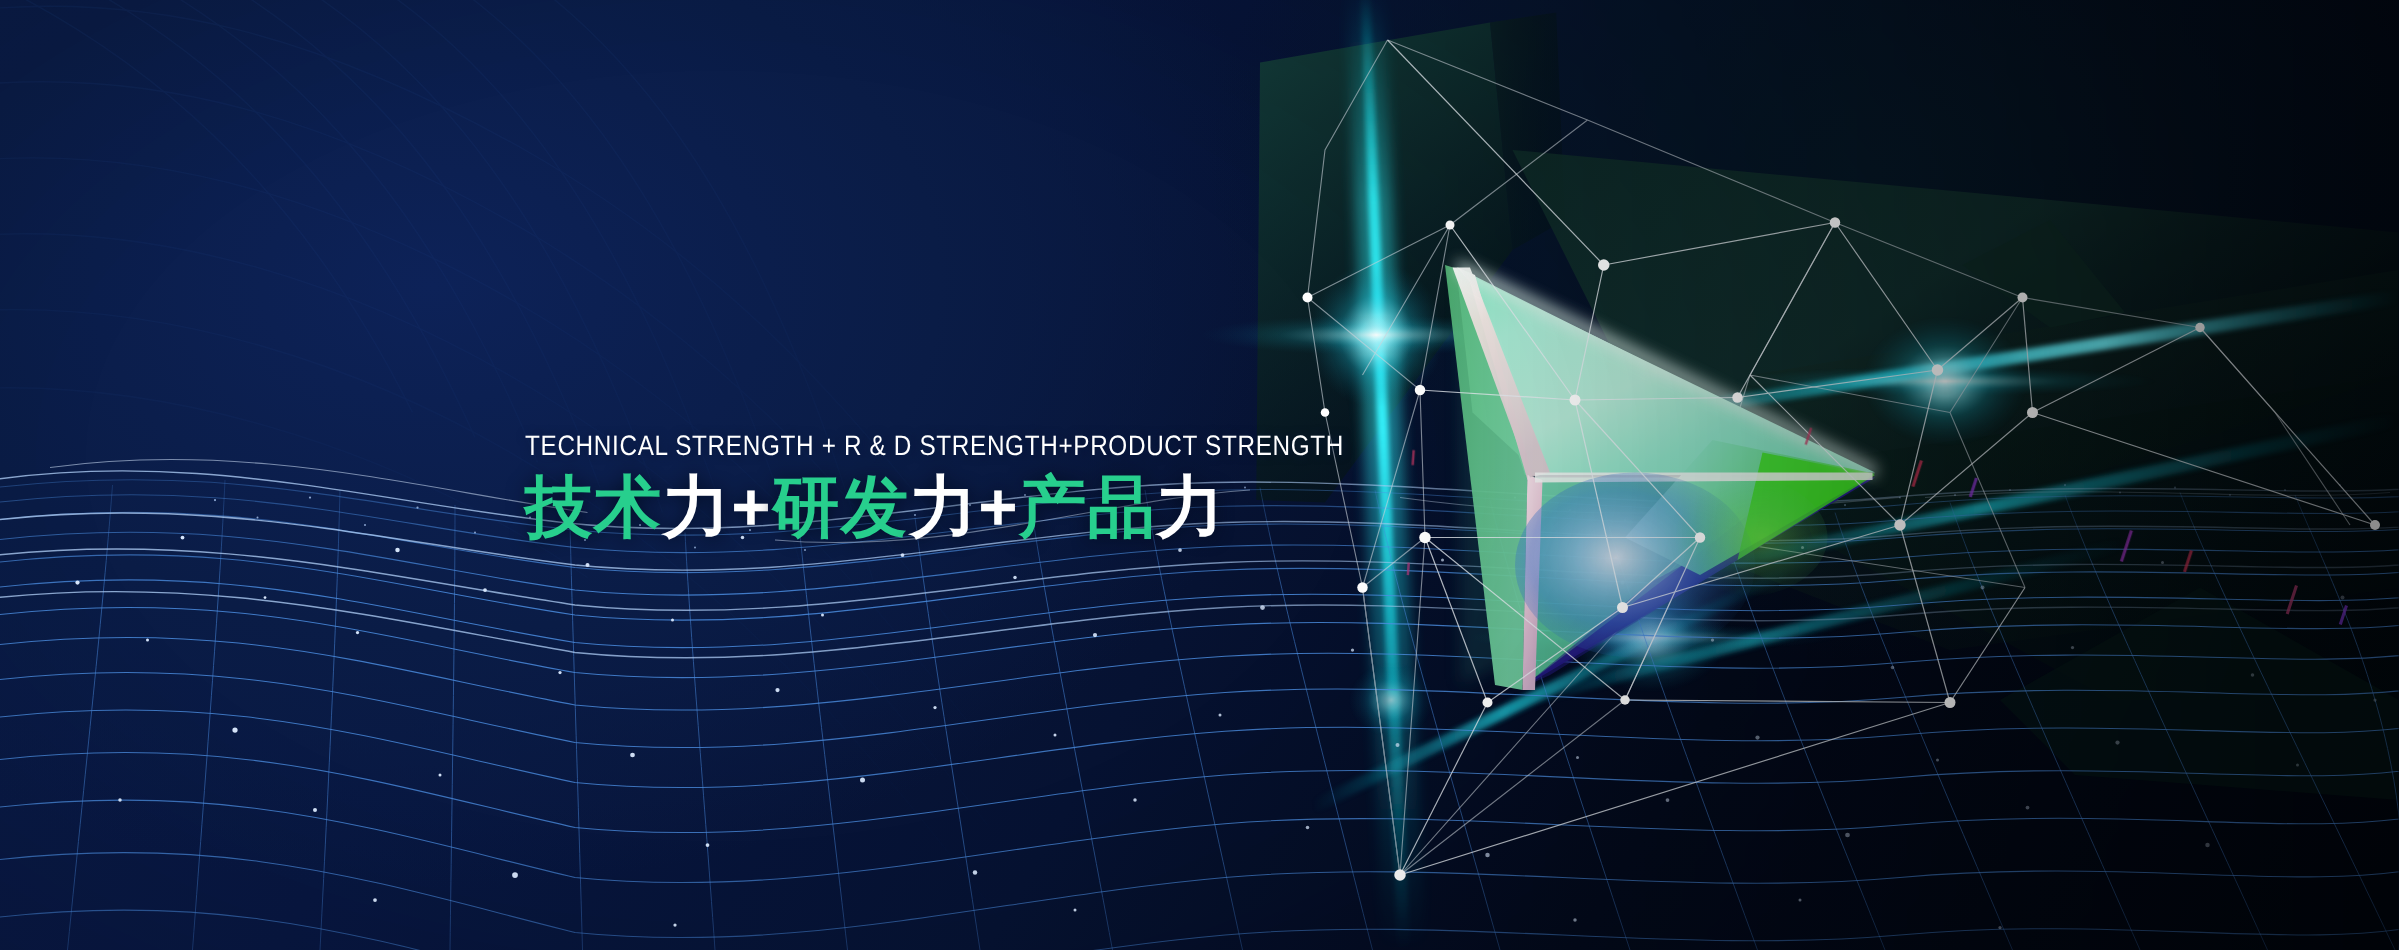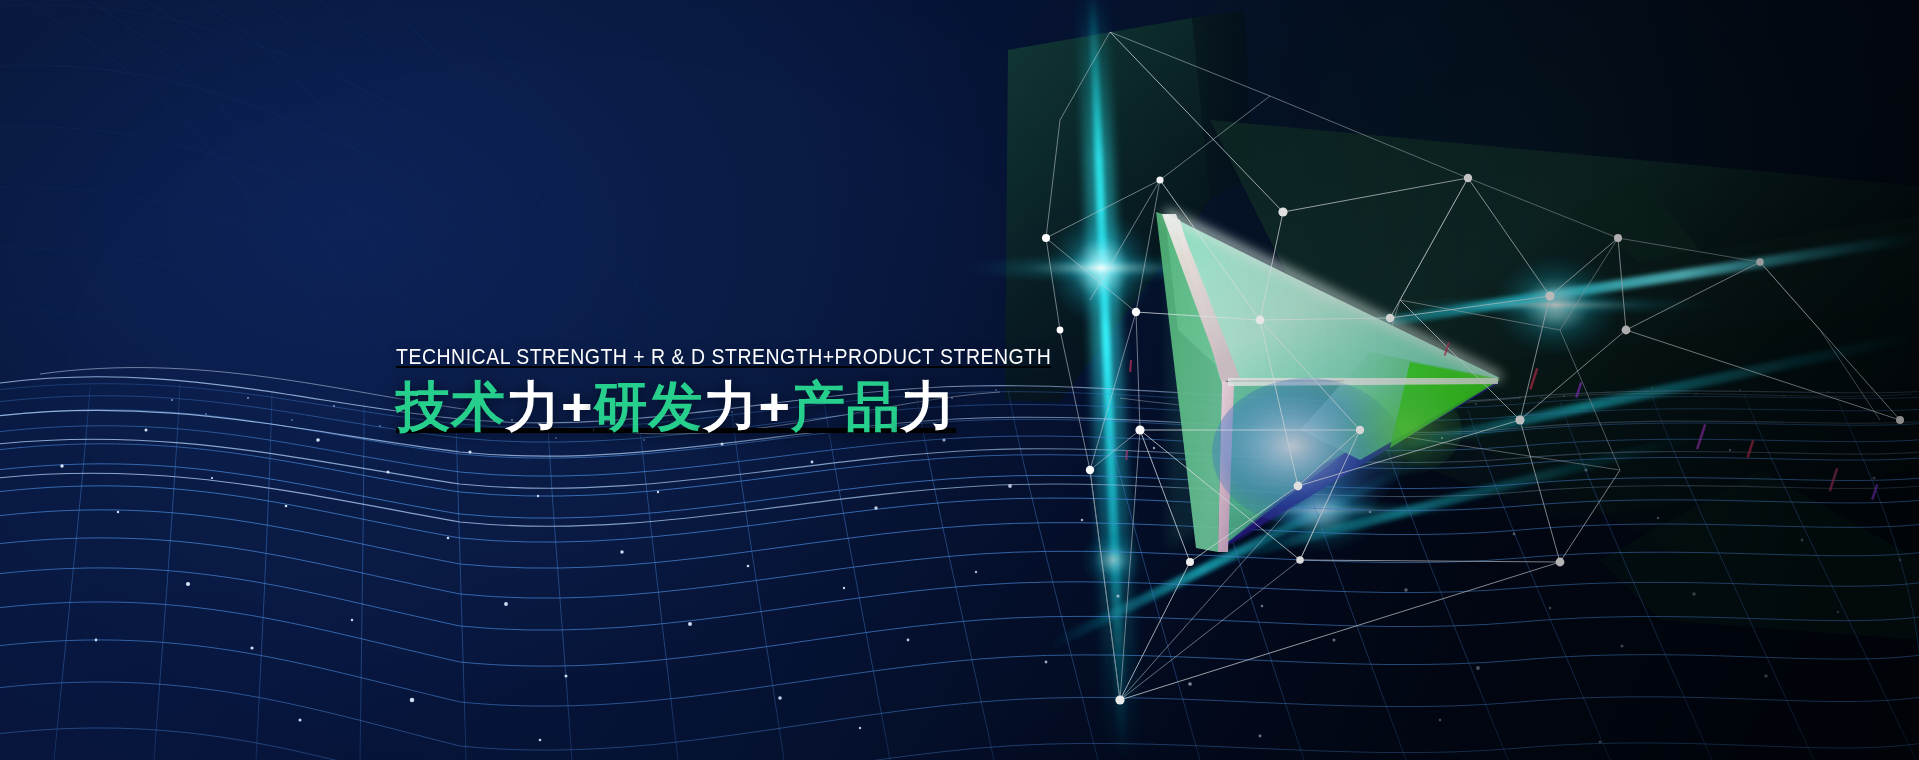--- a/index.html
+++ b/index.html
@@ -30,24 +30,23 @@
       radial-gradient(ellipse 760px 560px at 78% 18%, #061827 0%, rgba(4,12,28,0) 70%),
       linear-gradient(120deg, #0a1c4a 0%, #081741 28%, #061232 52%, #030a1c 72%, #01060f 100%);
   }
   
   .bg-topmesh {
     opacity: .55;
   }
   
   .text-block {
     position: absolute;
-    left: 396px;
+    left: 420px;
     top: 344px;
     width: 640px;
-    text-decoration: underline;
   }
   .eyebrow {
     font-family: "Liberation Sans Narrow", "Liberation Sans", sans-serif;
     font-size: 22.5px;
     line-height: 26px;
     letter-spacing: .6px;
     color: #ffffff;
     white-space: nowrap;
     transform: scaleX(.865);
     transform-origin: left center;

